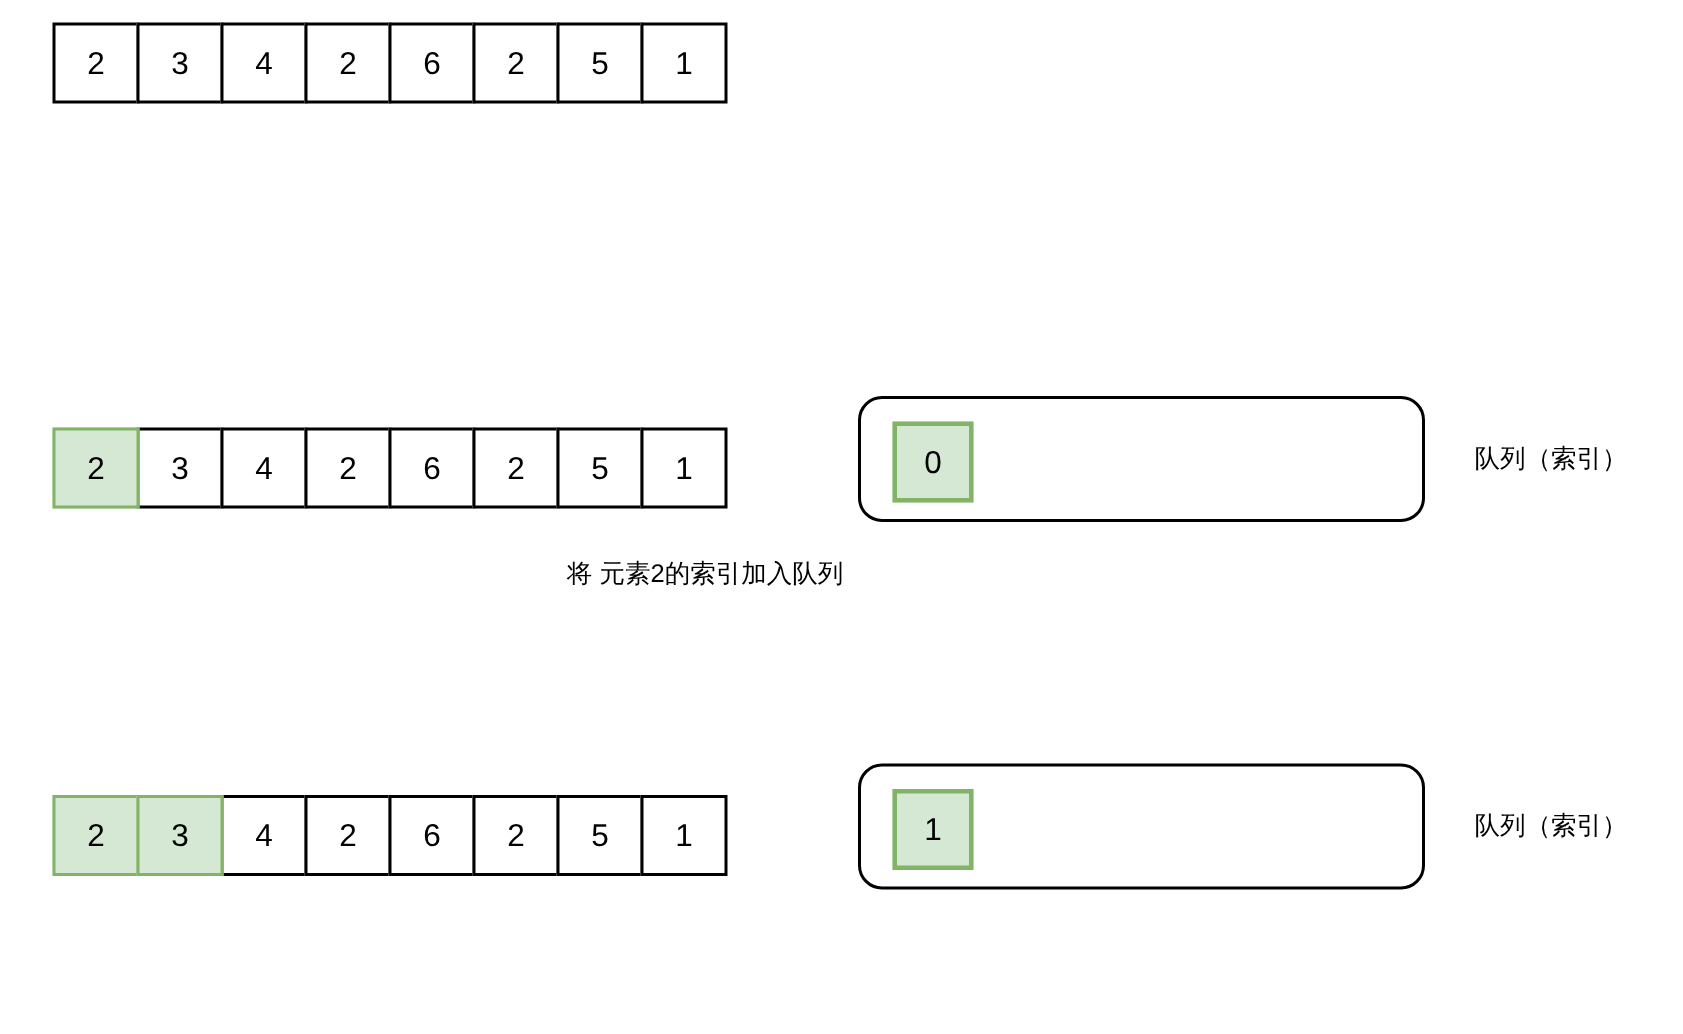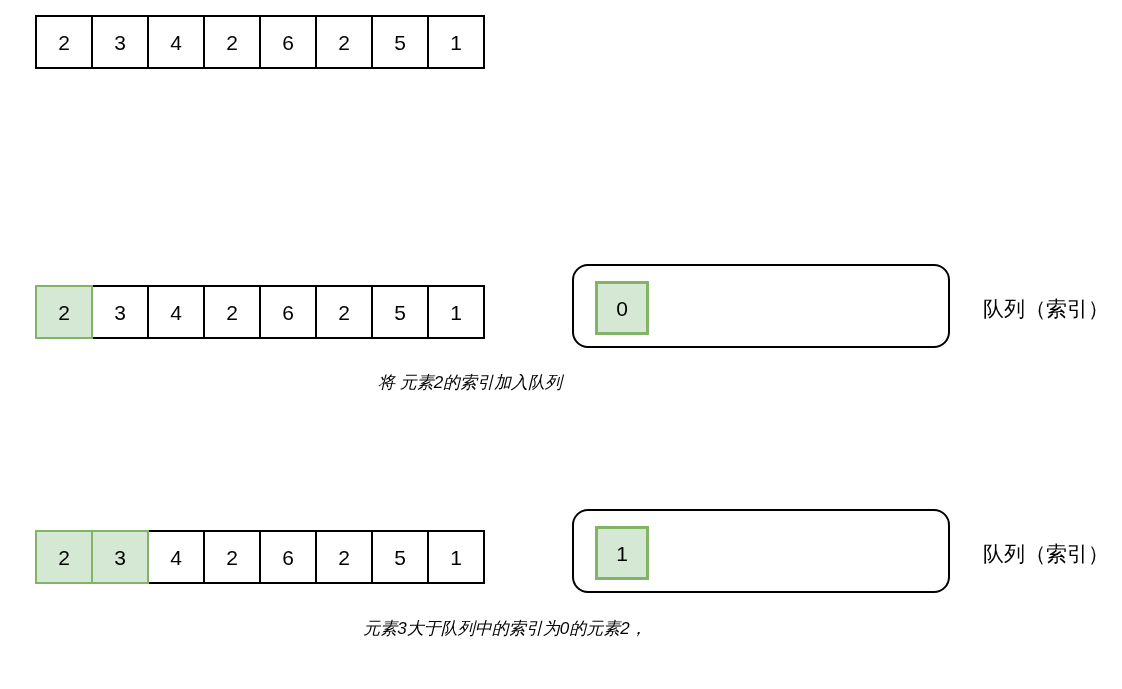--- a/index.html
+++ b/index.html
@@ -66,34 +66,34 @@
     align-items: center;
     justify-content: center;
     font-size: 21px;
     line-height: 1;
     color: #000000;
   }
 
   
   .side-label {
     position: absolute;
-    font-size: 21px;
+    font-size: 17px;
     line-height: 1.2;
     white-space: nowrap;
     color: #000000;
   }
   .caption {
     position: absolute;
     font-size: 17px;
     line-height: 29px;
     text-align: center;
     white-space: nowrap;
     color: #000000;
   }
-  .caption span { display: block; font-style: italic; }
+  .caption span { display: block; }
 </style>
 </head>
 <body>
 
 <div class="array" style="left:35px; top:15px;">
   <div class="cell">2</div>
   <div class="cell">3</div>
   <div class="cell">4</div>
   <div class="cell">2</div>
   <div class="cell">6</div>
@@ -134,14 +134,13 @@
   <div class="cell">1</div>
 </div>
 
 <div class="queue" style="left:572px; top:509px;">
   <div class="queue-item">1</div>
 </div>
 
 <div class="side-label" style="left:983px; top:541px;">队列（索引）</div>
 
 <div class="caption" style="left:0px; top:614px; width:1010px;">
-  <span>元素3大于队列中的索引为0的元素2，</span>
 </div>
 
 </body></html>

